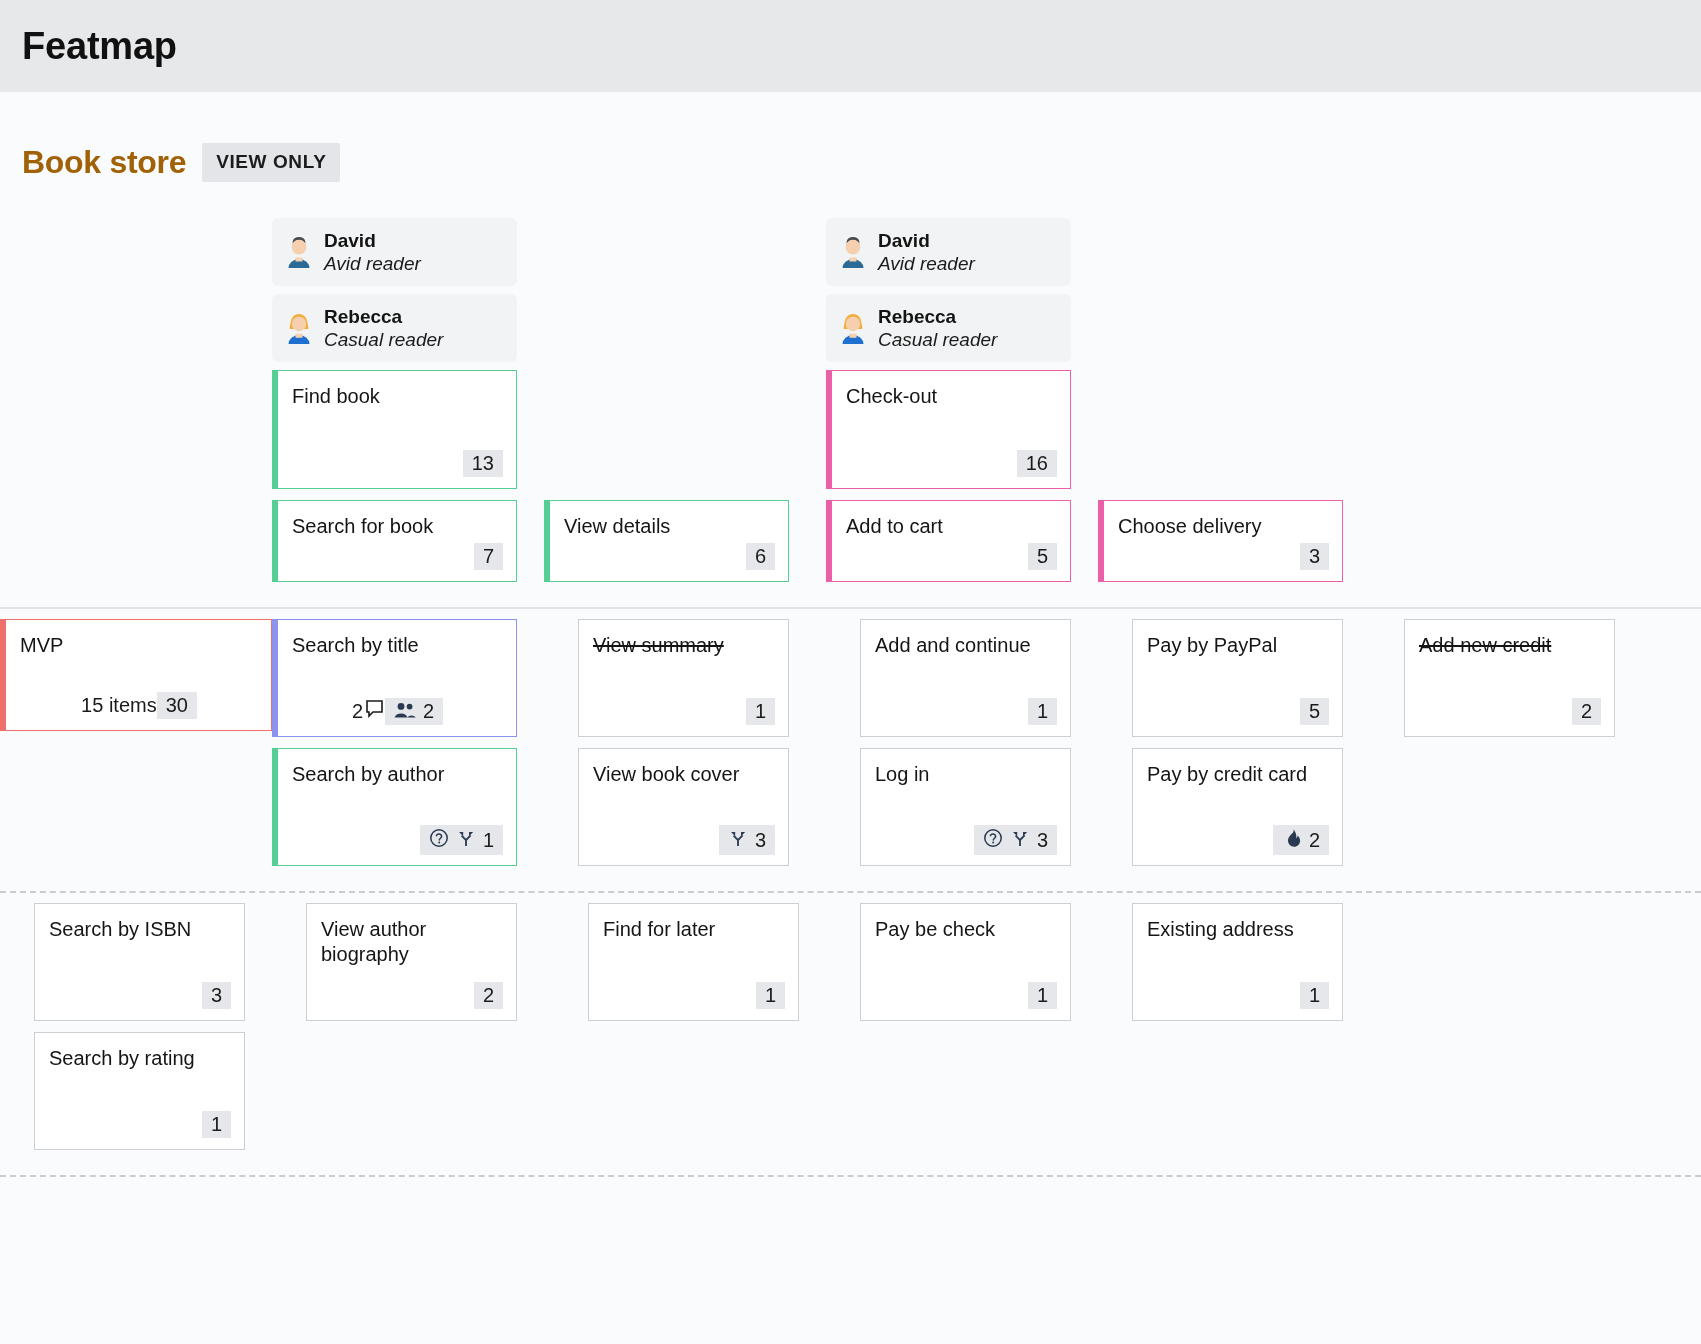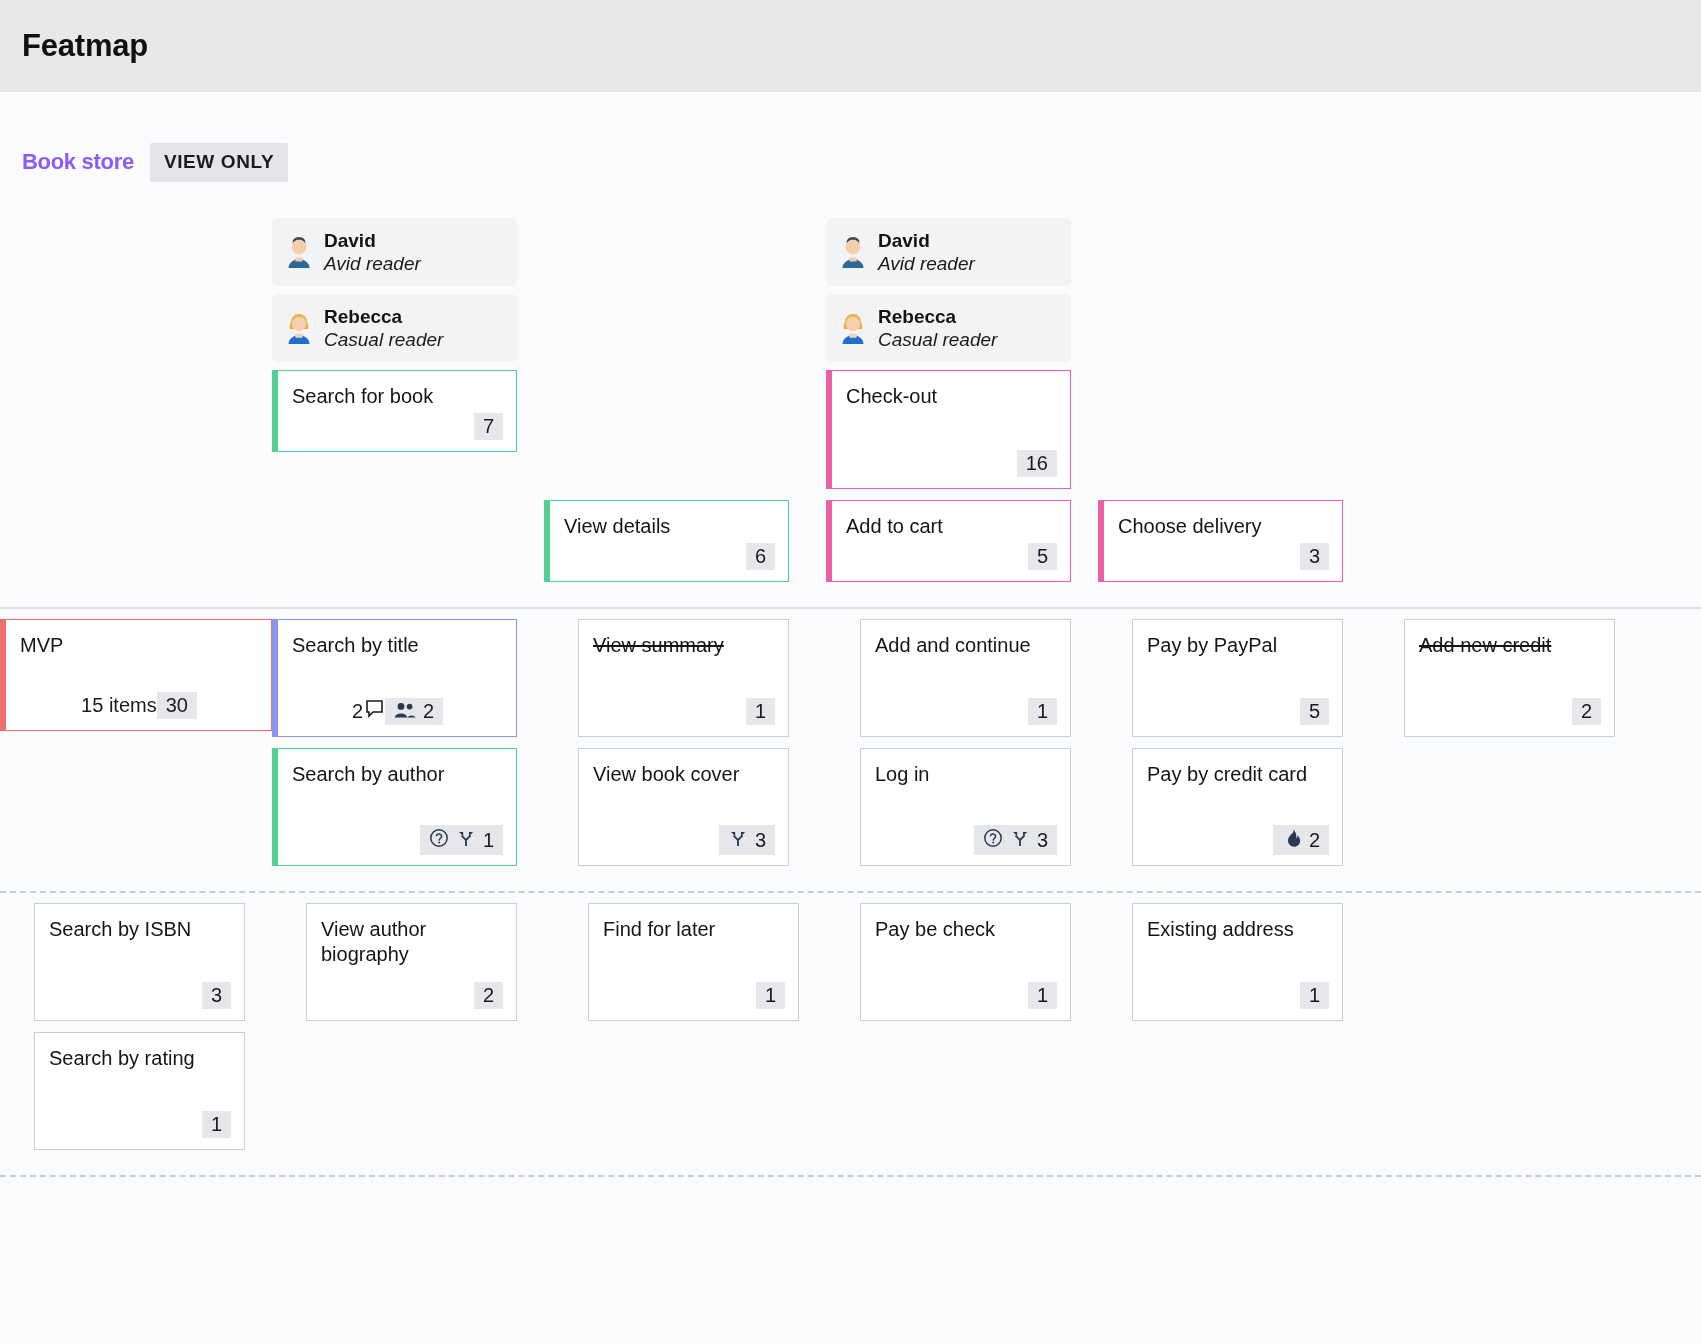--- a/index.html
+++ b/index.html
@@ -18,39 +18,39 @@
   
   .app-header {
     height: 92px;
     background: #e6e8ea;
     display: flex;
     align-items: center;
     padding: 0 22px;
     box-sizing: border-box;
   }
   .app-title {
-    font-size: 31px;
+    font-size: 38px;
     font-weight: bold;
     letter-spacing: -0.2px;
     color: #111;
   }
 
   
   .board-title-row {
     display: flex;
     align-items: center;
     gap: 16px;
     padding: 30px 22px 0 22px;
     box-sizing: border-box;
     height: 110px;
   }
   .board-title {
-    font-size: 22px;
+    font-size: 32px;
     font-weight: bold;
-    color: #8b5cf6;
+    color: #a16207;
     letter-spacing: -0.3px;
   }
   .view-only-badge {
     background: #e3e5e8;
     color: #1c1c1c;
     font-size: 19px;
     font-weight: bold;
     letter-spacing: 0.6px;
     padding: 8px 14px 9px 14px;
     border-radius: 2px;
@@ -232,20 +232,26 @@
             <path d="M6.5 33 a10.5 9 0 0 1 21 0z" fill="#1f6fd0"></path>
             <path d="M13.5 22.8 h7 v4 h-7z" fill="#f6cfae"></path>
           </svg>
         </div>
         <div class="persona-text">
           <div class="persona-name">Rebecca</div>
           <div class="persona-role">Casual reader</div>
         </div>
       </div>
 
+      <div class="card card-h-activity c-green">
+        <div class="card-title">Find book</div>
+        <div class="card-footer right-only">
+          <span class="count-chip">13</span>
+        </div>
+      </div>
 
       <div class="card card-h-step c-green">
         <div class="card-title">Search for book</div>
         <div class="card-footer right-only">
           <span class="count-chip">7</span>
         </div>
       </div>
     </div>
 
     <div class="cards-col gap-big">

